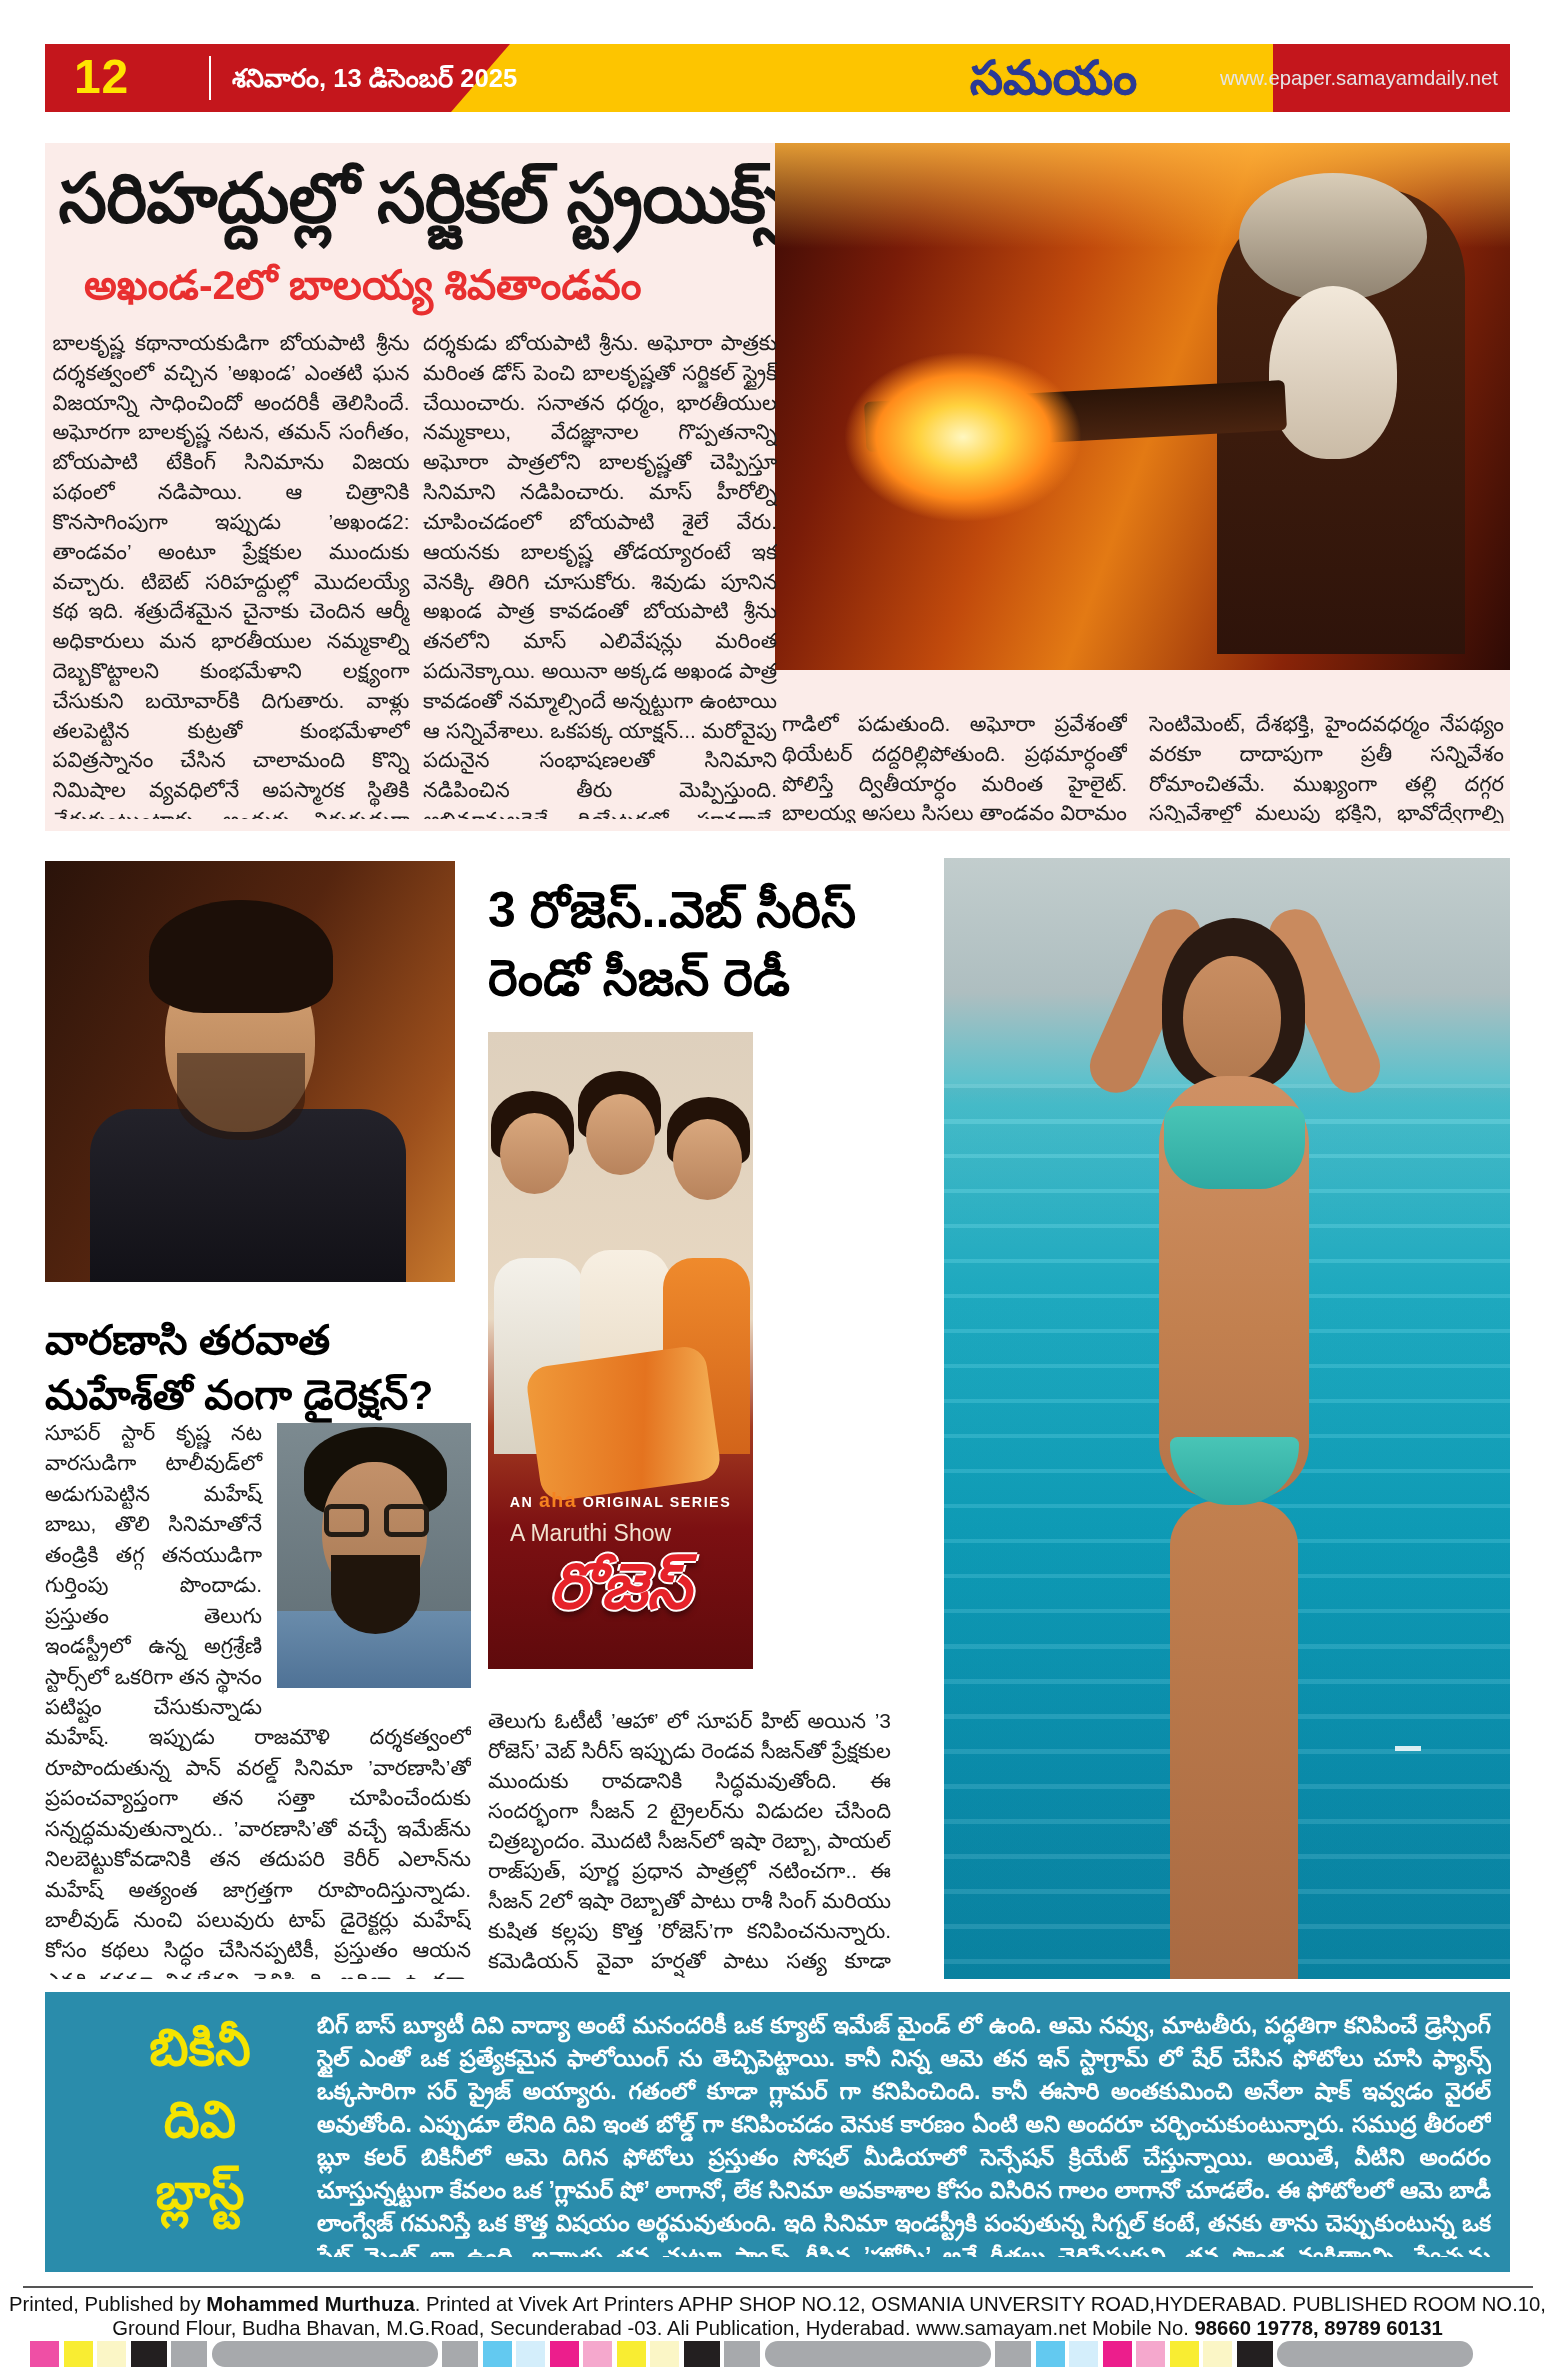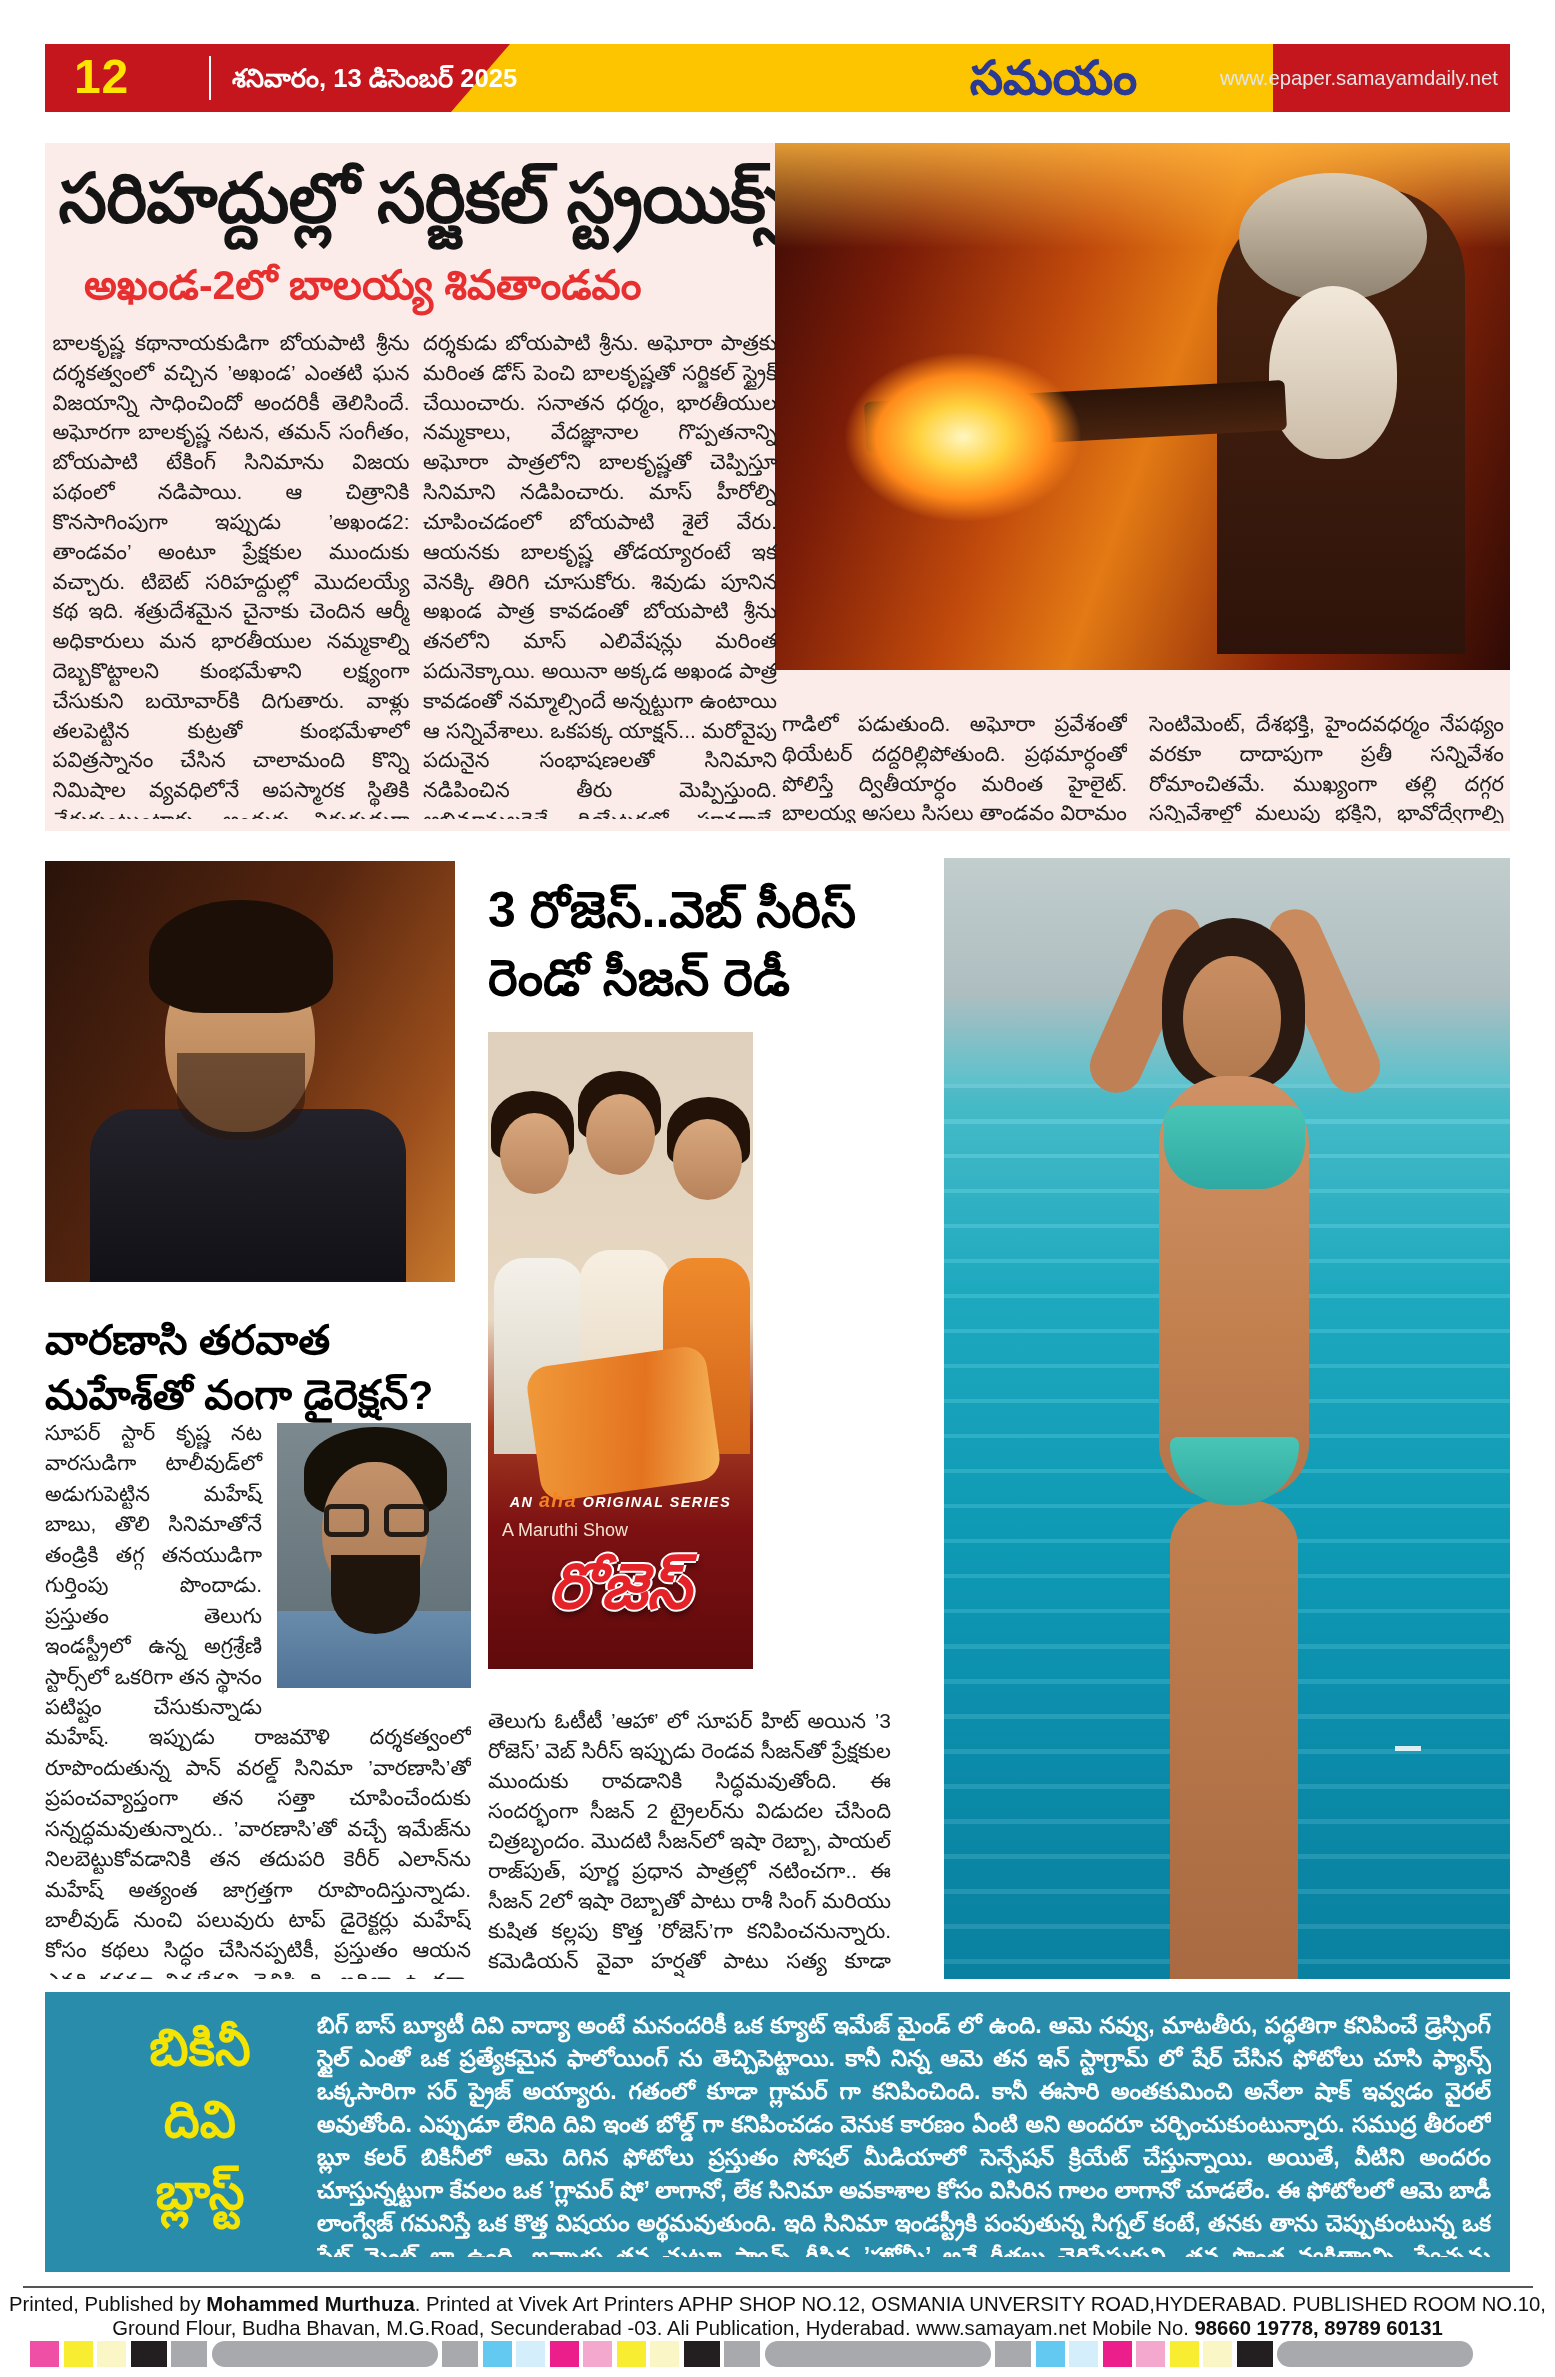--- a/index.html
+++ b/index.html
@@ -67,23 +67,23 @@
 
   .roses-poster{position:absolute;left:488px;top:1032px;width:265px;height:637px;overflow:hidden;
     background:linear-gradient(#ded0bd 0%,#e8d8c2 45%,#a33a20 62%,#7c1012 78%,#5f0a0c 100%);}
   .rp-head{position:absolute;width:69px;height:81px;border-radius:50%;background:linear-gradient(#d9a87e,#b8835c);}
   .rp-hair{position:absolute;width:83px;height:68px;border-radius:50% 50% 20% 20%;background:#231208;}
   .rp-dress-white{position:absolute;left:6px;top:226px;width:90px;height:196px;border-radius:30px 30px 0 0;background:linear-gradient(#f4f1ea,#d9d2c2);}
   .rp-dress-cream{position:absolute;left:92px;top:218px;width:90px;height:211px;border-radius:30px 30px 0 0;background:linear-gradient(#f7efe2,#e3d3ba);}
   .rp-dress-orange{position:absolute;left:175px;top:226px;width:87px;height:196px;border-radius:30px 30px 0 0;background:linear-gradient(#ef8a2c,#d2641a);}
   .rp-drape{position:absolute;left:45px;top:324px;width:181px;height:135px;border-radius:22.6px;transform:rotate(-8deg);
     background:linear-gradient(100deg,#f09a3a,#e4731f 60%,#f6b65a);}
-  .rp-series-line{position:absolute;left:0;top:457px;width:100%;text-align:center;font-size:14.3px;letter-spacing:1.5px;color:#ffffff;font-weight:bold;font-style:italic;}
+  .rp-series-line{position:absolute;left:0;top:457px;width:100%;text-align:center;font-size:14.3px;letter-spacing:1.5px;color:#ffffff;font-weight:bold;}
   .rp-series-line .aha{color:#f58220;font-size:19.6px;}
-  .rp-show-line{position:absolute;left:14px;top:488px;font-size:18px;color:#f3e3d0;}
+  .rp-show-line{position:absolute;left:22px;top:488px;font-size:23px;color:#f3e3d0;}
   .rp-title{position:absolute;left:0;top:518px;width:100%;text-align:center;font-size:63px;font-weight:bold;font-style:italic;
     color:#e62229;text-shadow:-2.3px 0 #fff,2.3px 0 #fff,0 -2.3px #fff,0 2.3px #fff,0 4.5px 6px rgba(0,0,0,.5);}
 
   .bikini-photo{position:absolute;left:944px;top:858px;width:566px;height:1121px;overflow:hidden;
     background:linear-gradient(#c2cdcd 0%,#aebec0 12%,#49c2cf 22%,#21b0c6 38%,#0fa0bb 60%,#0b8fae 82%,#0a85a4 100%);}
   .bk-wave{position:absolute;left:0;top:226px;width:100%;height:895px;
     background:repeating-linear-gradient(180deg,rgba(255,255,255,.10) 0 4.5px,rgba(0,60,80,.06) 4.5px 35px);}
   .bk-hair{position:absolute;left:218px;top:60px;width:143px;height:173px;border-radius:50% 50% 40% 40%;background:#2a1a12;}
   .bk-face{position:absolute;left:239px;top:98px;width:98px;height:124px;border-radius:50%;background:linear-gradient(#c98e62,#b37a50);}
   .bk-arm-l{position:absolute;left:175px;top:45px;width:53px;height:196px;border-radius:30px;transform:rotate(24deg);background:#c08055;}

